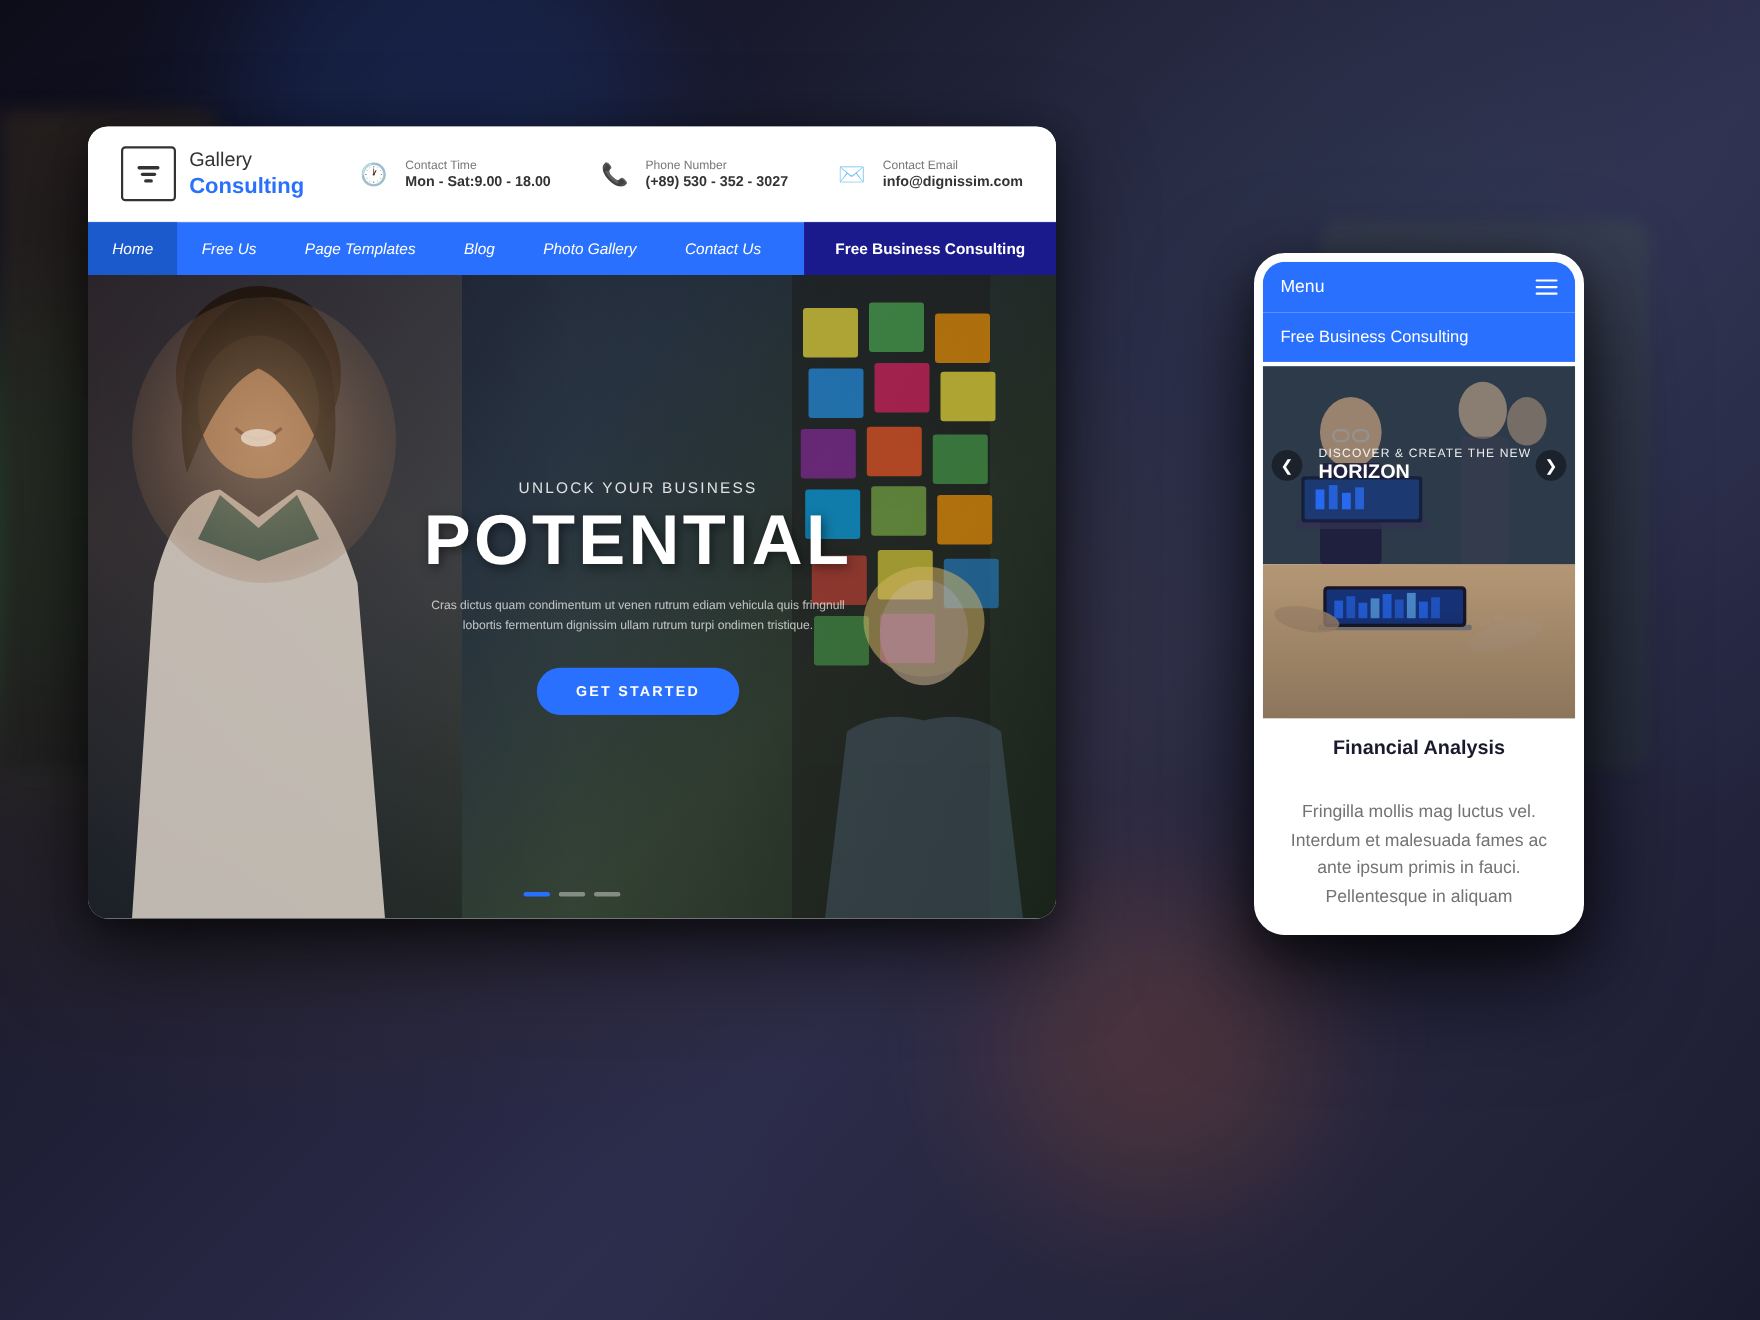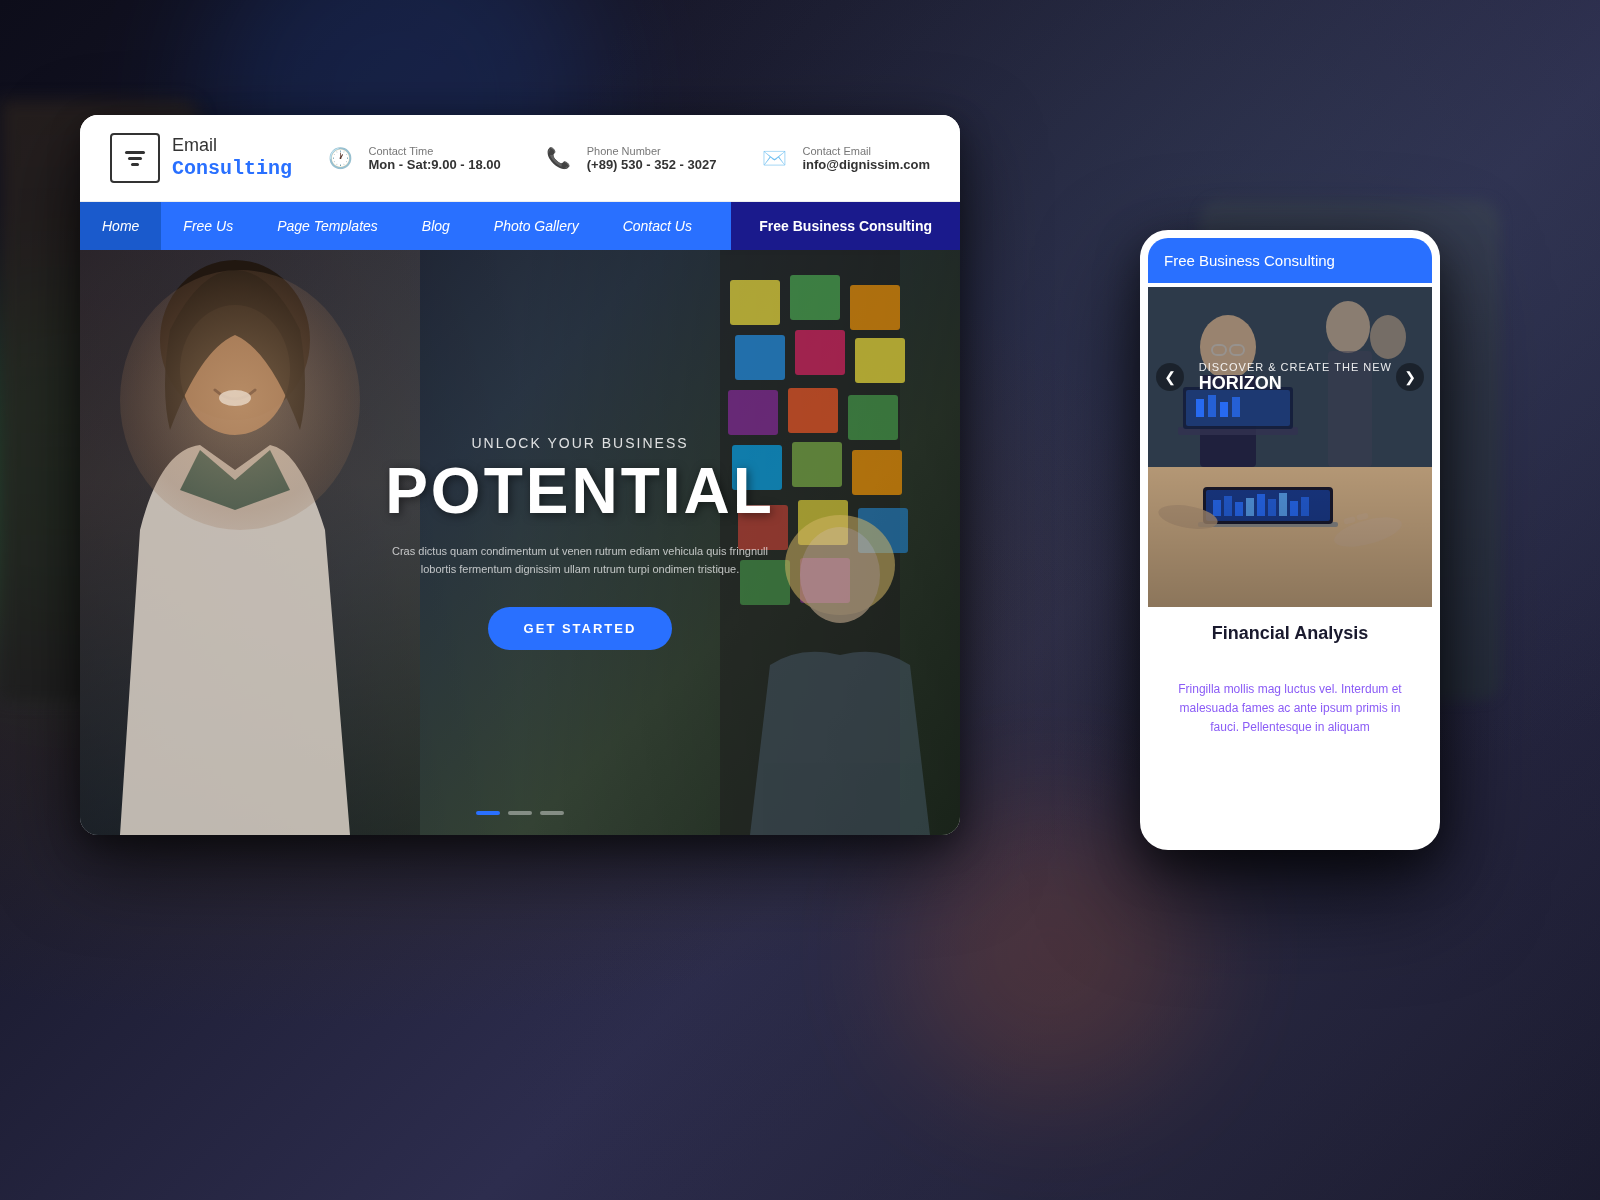--- a/index.html
+++ b/index.html
@@ -88,21 +88,21 @@
     .logo-icon .wifi-bar {
       width: 22px;
       height: 3px;
       border-radius: 2px;
     }
     .logo-icon .bar1 { background: #333; width: 8px; }
     .logo-icon .bar2 { background: #333; width: 14px; }
     .logo-icon .bar3 { background: #333; width: 20px; }
     .logo-text { line-height: 1.2; }
     .logo-text .online { font-size: 18px; color: #333; font-weight: 400; }
-    .logo-text .consulting { font-size: 20px; color: #2970ff; font-weight: 700; font-family: Liberation Mono, monospace; }
+    .logo-text .consulting { font-size: 20px; color: #2970ff; font-weight: 700; }
 
     .header-info {
       display: flex;
       gap: 40px;
       align-items: center;
     }
     .info-item {
       display: flex;
       align-items: center;
       gap: 10px;
@@ -355,22 +355,22 @@
       padding: 16px 16px 10px;
       text-align: center;
     }
     .card-title {
       font-size: 18px;
       font-weight: 700;
       color: #1a1a2e;
       margin-bottom: 10px;
     }
     .card-desc {
-      font-size: 12px;
-      color: #8b5cf6;
+      font-size: 16px;
+      color: #737373;
       line-height: 1.6;
       margin-top: 36px;
     }
 
     
     .blob {
       position: absolute;
       border-radius: 50%;
       filter: blur(60px);
       opacity: 0.15;
@@ -405,21 +405,21 @@
 <div class="desktop-mockup">
 
   <div class="site-header">
     <div class="logo-area">
       <div class="logo-icon">
         <div class="wifi-bar bar3"></div>
         <div class="wifi-bar bar2"></div>
         <div class="wifi-bar bar1"></div>
       </div>
       <div class="logo-text">
-        <div class="online">Email</div>
+        <div class="online">Gallery</div>
         <div class="consulting">Consulting</div>
       </div>
     </div>
 
     <div class="header-info">
       <div class="info-item">
         <div class="info-icon">🕐</div>
         <div class="info-text">
           <div class="label">Contact Time</div>
           <div class="value">Mon - Sat:9.00 - 18.00</div>
@@ -521,20 +521,28 @@
     <div class="hero-dots">
       <div class="dot active"></div>
       <div class="dot"></div>
       <div class="dot"></div>
     </div>
   </div>
 </div>
 
 <div class="mobile-mockup">
 
+  <div class="mobile-nav-bar">
+    <span class="mobile-menu-label">Menu</span>
+    <div class="hamburger-icon">
+      <span></span>
+      <span></span>
+      <span></span>
+    </div>
+  </div>
 
   <div class="mobile-cta-bar">Free Business Consulting</div>
 
   <div class="mobile-slider">
 
     <svg width="100%" height="100%" viewBox="0 0 284 180" xmlns="http://www.w3.org/2000/svg" style="position:absolute; inset:0;">
 
       <rect width="284" height="180" fill="#2d3a4a"></rect>
 
       <ellipse cx="80" cy="60" rx="28" ry="32" fill="rgba(180,150,120,0.8)"></ellipse>

